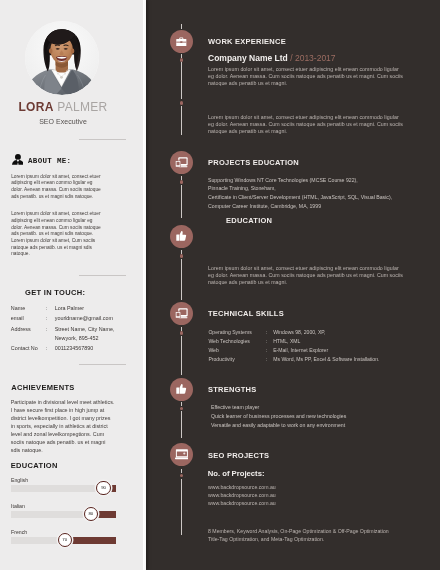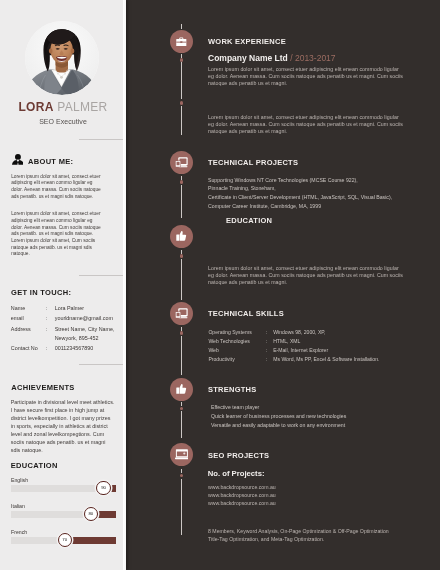--- a/index.html
+++ b/index.html
@@ -5,21 +5,21 @@
   html,body{margin:0;padding:0;}
   body{width:440px;height:570px;overflow:hidden;background:#edecec;
        font-family:"Liberation Sans",sans-serif;
        -webkit-font-smoothing:antialiased;
 }
   #page{position:relative;width:440px;height:570px;overflow:hidden;filter:opacity(1);}
 
   
   #left{position:absolute;left:0;top:0;width:126px;height:570px;
         background:#edecec;z-index:2;
-        box-shadow:2px 0 3px rgba(0,0,0,.35);}
+        box-shadow:2px 0 3px rgba(0,0,0,.35);padding-left:20px;}
   #left:after{content:"";position:absolute;right:0;top:0;width:3px;height:570px;
         background:linear-gradient(to right,#ffffff,#f6f6f6);}
 
   
   #right{position:absolute;left:0;top:0;width:440px;height:570px;background:#332e2c;z-index:1;}
   #rightcontent{position:absolute;left:0;top:0;width:440px;height:570px;z-index:1;}
 
   
   .photo-wrap{position:absolute;left:25px;top:21px;width:74px;height:74px;border-radius:50%;
        background:#f7f6f6;overflow:hidden;}
@@ -141,21 +141,21 @@
       <svg width="13" height="10.6" viewBox="0 0 13 10.6">
         <rect x="3.3" y="0.35" width="9.35" height="7.9" rx="0.85" fill="#ffffff"></rect>
         <rect x="4.45" y="1.5" width="7.05" height="5.6" rx="0.3" fill="#9b6660"></rect>
         <path d="M4.6 8.25 h6.8 l0.55 1.05 h-7.9 z" fill="#ffffff"></path>
         <rect x="3.45" y="9.3" width="9.05" height="0.95" rx="0.4" fill="#ffffff"></rect>
         <rect x="0.3" y="3.5" width="5.5" height="6.8" rx="0.8" fill="#9b6660"></rect>
         <rect x="0.75" y="3.95" width="4.6" height="5.9" rx="0.55" fill="#ffffff"></rect>
         <rect x="1.5" y="4.7" width="3.1" height="3.6" rx="0.2" fill="#9b6660"></rect>
       </svg>
     </div>
-    <div class="rsec-title" style="top:158px;">TECHNICAL PROJECTS</div>
+    <div class="rsec-title" style="top:158px;">PROJECTS EDUCATION</div>
     <div class="rlist" style="top:175.6px;">
       <div>Supporting Windows NT Core Technologies (MCSE Course 922),</div>
       <div>Pinnacle Training, Stoneham,</div>
       <div>Certificate in Client/Server Development (HTML, JavaScript, SQL, Visual Basic),</div>
       <div>Computer Career Institute, Cambridge, MA, 1999</div>
     </div>
 
     <div class="icon-c" style="top:225px;">
       <svg width="10.7" height="10.1" viewBox="0 0 10.7 10.1">
         <path d="M3.55 3.75 L5.25 0.35 a0.85 0.85 0 0 1 1.45 0.55 L6.5 3.65 h2.6 a1.05 1.05 0 0 1 1.0 1.35 L9.2 8.95 a1.15 1.15 0 0 1 -1.1 0.8 H3.55 Z" fill="#ffffff"></path>
@@ -319,29 +319,29 @@
     <div class="role">SEO Executive</div>
 
     <div class="divider" style="left:79px;top:139px;width:47px;"></div>
 
     <svg class="person-icon" style="left:11.6px;top:154.3px;" width="11.9" height="10.8" viewBox="0 0 11.9 10.8">
       <circle cx="5.95" cy="3.05" r="2.95" fill="#0d0d0d"></circle>
       <path d="M5.95 5.7 C2.3 5.7 0.25 7.9 0 10.75 H11.9 C11.65 7.9 9.6 5.7 5.95 5.7 Z" fill="#0d0d0d"></path>
       <path d="M4.55 5.95 L5.95 8.1 L7.35 5.95 L5.95 5.55 Z" fill="#edecec"></path>
       <path d="M5.95 8.35 L5.2 10.75 H6.7 Z" fill="#edecec"></path>
     </svg>
-    <div class="lsec-title" style="left:28px;top:157px;">ABOUT ME:</div>
+    <div class="lsec-title" style="left:28px;top:157px;font-family:Liberation Mono, monospace;">ABOUT ME:</div>
     <div class="lbody" style="left:11.2px;top:173.5px;width:93px;">
       <p>Lorem ipsum dolor sit amet, consect etuer adipiscing elit enean commo ligular eg dolor.  Aenean massa. Cum sociis natoque ads penatib. us et magni sdis natoque.</p>
       <p>Lorem ipsum dolor sit amet, consect etuer adipiscing elit enean commo ligular eg dolor. Aenean massa. Cum sociis natoque ads penatib. us et magni sdis natoque. Lorem ipsum dolor sit amet, Cum sociis natoque ads penatib. us et magni sdis natoque.</p>
     </div>
 
     <div class="divider" style="left:79px;top:275px;width:47px;"></div>
 
-    <div class="lsec-title" style="left:11px;top:288px;">GET IN TOUCH:</div>
+    <div class="lsec-title" style="left:25px;top:288px;">GET IN TOUCH:</div>
     <div class="ctable" style="left:10.8px;top:303.5px;">
       <div class="row" style="height:10.95px;">
         <span class="k">Name</span>
         <span class="c">:</span>
         <span class="v">Lora Palmer</span>
       </div>
       <div class="row" style="height:10.9px;">
         <span class="k">email</span>
         <span class="c">:</span>
         <span class="v">yourldname@gmail.com</span>

